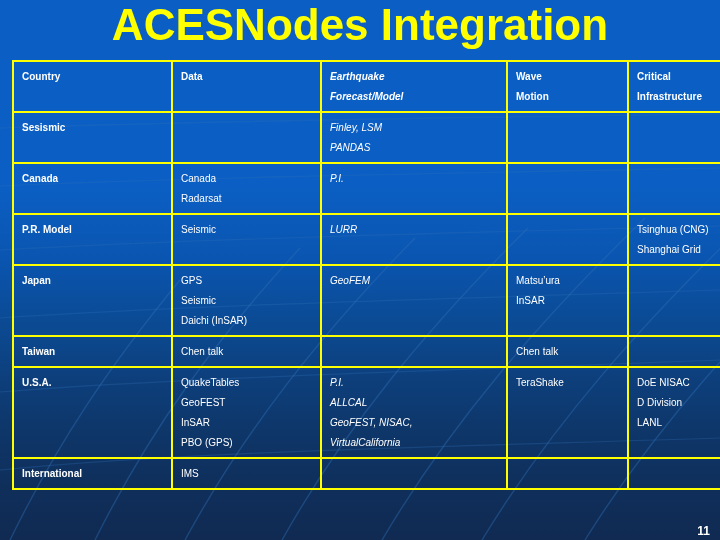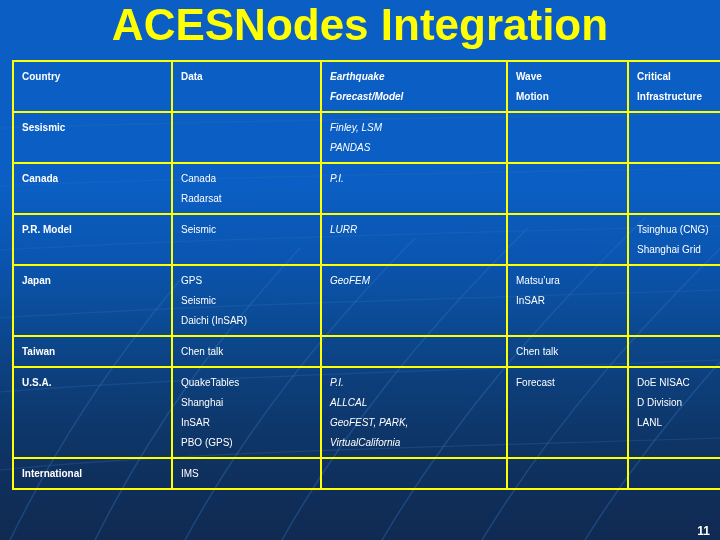--- a/index.html
+++ b/index.html
@@ -223,32 +223,32 @@
           </td>
           <td class="c5">
             <span class="cellline"></span>
           </td>
         </tr>
 
         <tr>
           <td class="country c1">U.S.A.</td>
           <td class="c2">
             <span class="cellline">QuakeTables</span>
-            <span class="cellline">Shanghai</span>
+            <span class="cellline">GeoFEST</span>
             <span class="cellline">InSAR</span>
             <span class="cellline">PBO (GPS)</span>
           </td>
           <td class="c3">
             <span class="cellline">P.I.</span>
             <span class="cellline">ALLCAL</span>
-            <span class="cellline">GeoFEST, PARK,</span>
+            <span class="cellline">GeoFEST, NISAC,</span>
             <span class="cellline">VirtualCalifornia</span>
           </td>
           <td class="c4">
-            <span class="cellline">Forecast</span>
+            <span class="cellline">TeraShake</span>
           </td>
           <td class="c5">
             <span class="cellline">DoE NISAC</span>
             <span class="cellline">D Division</span>
             <span class="cellline">LANL</span>
           </td>
         </tr>
 
         <tr>
           <td class="country c1">International</td>

